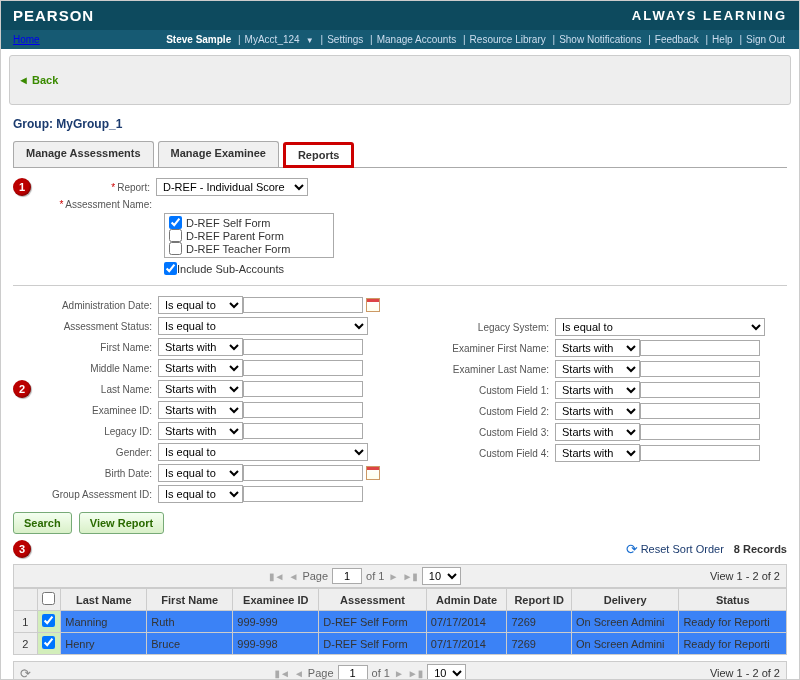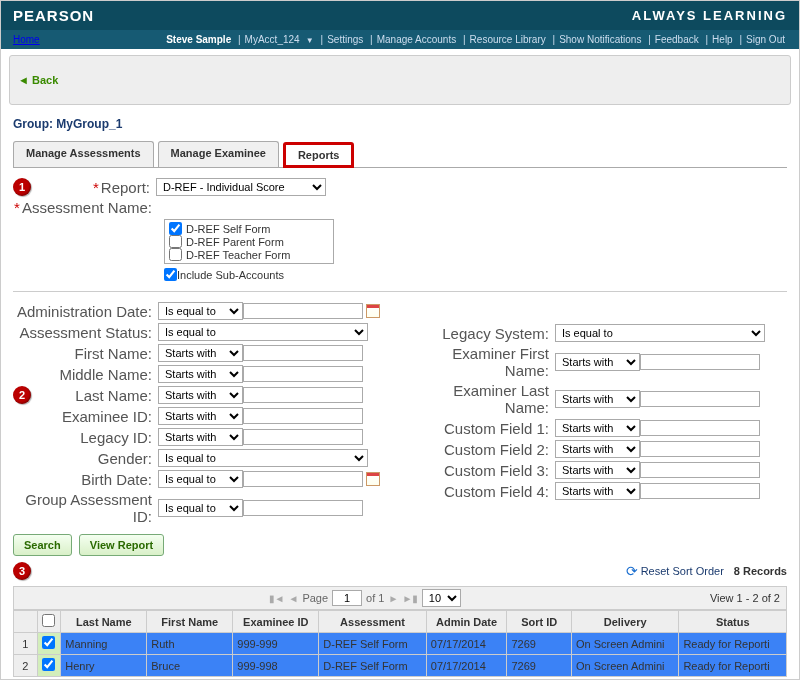--- a/index.html
+++ b/index.html
@@ -15,21 +15,21 @@
   .backbar { background:#eee; border:1px solid #ccc; border-radius:3px; margin:6px 8px 2px 8px; padding:18px 8px; }
   .backbar a { color:#3a8a00; font-weight:bold; text-decoration:none; font-size:11px; }
   .content { padding: 4px 12px; flex:1; overflow:auto; }
   h1.page-title { color:#1a3a6e; font-size:12px; font-weight:bold; margin: 6px 0 10px 0; }
   .tabs { display:flex; border-bottom:1px solid #aaa; position:relative; }
   .tab { border:1px solid #aaa; border-bottom:none; background:#f0f0f0; padding:5px 12px; margin-right:4px; border-radius:3px 3px 0 0; font-size:11px; font-weight:bold; color:#333; cursor:pointer; }
   .tab.active { background:#fff; border:3px solid #c00; border-bottom:3px solid #c00; padding:4px 12px; position:relative; top:1px; }
   .callout { width:18px; height:18px; background:#b00; border-radius:50%; color:#fff; display:inline-flex; align-items:center; justify-content:center; font-weight:bold; font-size:11px; box-shadow: inset -1px -1px 2px rgba(0,0,0,.3), 1px 1px 1px rgba(0,0,0,.3); }
   .form-block { margin-top:10px; }
   .row { display:flex; align-items:center; margin-bottom:3px; }
-  .row label.lbl { width:145px; text-align:right; padding-right:6px; color:#555; font-size:15px; }
+  .row label.lbl { width:145px; text-align:right; padding-right:6px; color:#555; font-size:10px; }
   .req::before { content:"*"; color:#c00; margin-right:2px; }
   select, input[type=text] { border:1px solid #aaa; font-size:11px; padding:1px 2px; background:#fff; }
   select.op { width:85px; }
   input.val { width:120px; }
   .checkblock { margin-left:151px; border:1px solid #aaa; padding:2px 4px; width:170px; font-size:11px; background:#fff; }
   .checkblock div { display:flex; align-items:center; gap:4px; }
   .subacc { margin-left:151px; margin-top:4px; display:flex; align-items:center; gap:0; font-size:11px;}
   hr.divider { border:none; border-top:1px solid #ccc; margin:10px 0; }
   .filter-grid { display:flex; gap:20px; }
   .filter-col { flex:1; }
@@ -86,21 +86,21 @@
     <div class="tabs">
       <div class="tab">Manage Assessments</div>
       <div class="tab">Manage Examinee</div>
       <div class="tab active">Reports</div>
     </div>
 
     <div class="form-block">
       <div class="row">
         <span class="callout" style="margin-right:6px;">1</span>
         <label class="lbl req" style="width:119px;">Report:</label>
-        <select style="width:170px;"><option>D-REF - Individual Score</option></select>
+        <select style="width:152px;"><option>D-REF - Individual Score</option></select>
       </div>
       <div class="row">
         <label class="lbl req">Assessment Name:</label>
       </div>
       <div class="checkblock">
         <div>
             <input type="checkbox" checked="" style="">
             <span>D-REF Self Form</span>
           </div>
         <div>
@@ -256,21 +256,21 @@
         </colgroup>
       <thead>
           <tr>
         <th></th>
         <th><input type="checkbox" style=""></th>
         <th>Last Name</th>
         <th>First Name</th>
         <th>Examinee ID</th>
         <th>Assessment</th>
         <th>Admin Date</th>
-        <th>Sort ID</th>
+        <th>Report ID</th>
         <th>Delivery</th>
         <th>Status</th>
       </tr>
         </thead>
       <tbody>
         <tr>
           <td class="rownum">1</td>
           <td class="chk"><input type="checkbox" checked="" style=""></td>
           <td>Manning</td>
           <td>Ruth</td>

